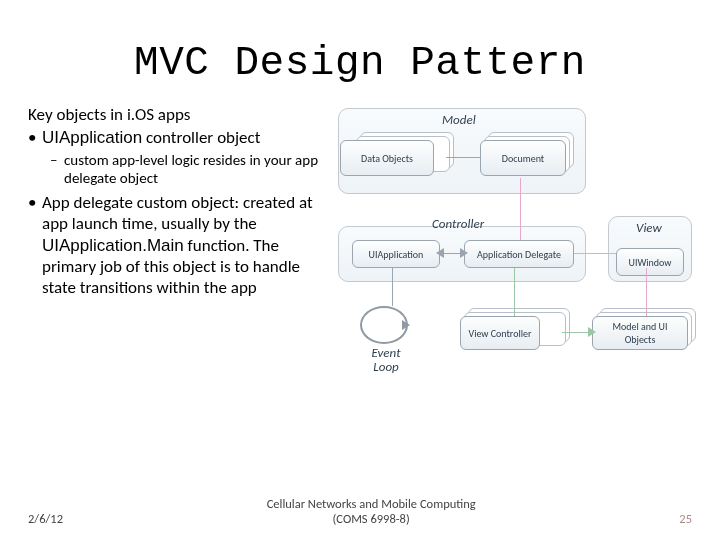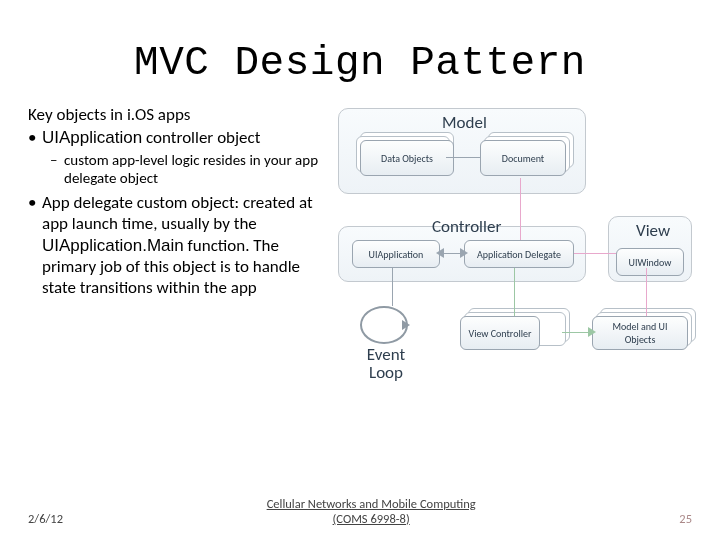--- a/index.html
+++ b/index.html
@@ -13,32 +13,32 @@
   ul.b1 { list-style: none; padding-left: 14px; }
   ul.b1 > li::before { content: "•"; position: absolute; margin-left: -14px; }
   ul.b2 { list-style: none; padding-left: 22px; font-size: 15px; margin-top: 2px; margin-bottom: 4px; }
   ul.b2 > li::before { content: "–"; position: absolute; margin-left: -14px; }
   ul.b2 > li { margin-bottom: 2px; }
   .mono { font-family: Arial, sans-serif; }
 
   
   .diagram { position: relative; width: 360px; height: 330px; }
   .group-box { position: absolute; border: 1px solid #c3c9cf; border-radius: 10px; background: linear-gradient(#f8fbfd,#eef3f7); }
-  .group-label { position: absolute; font-size: 17px; color: #2e3e4e; }
+  .group-label { position: absolute; font-size: 13px; color: #2e3e4e; font-style: italic; }
   .box { position: absolute; border: 1px solid #9aa5b0; border-radius: 6px; background: linear-gradient(#fdfefe,#e7edf2); font-size: 10px; color: #2e3e4e; display: flex; align-items: center; justify-content: center; text-align: center; padding: 2px 4px; }
   .stack .shadow { position: absolute; border: 1px solid #b7c0c8; border-radius: 6px; background: #fff; }
   .circ { position: absolute; border: 2px solid #8f9aa4; border-radius: 50%; }
   .arrowhead { position: absolute; width: 0; height: 0; }
   .line { position: absolute; background: #9aa5b0; }
   .pinkline { background: #e8a8cc; }
   .greenline { background: #9cc7a4; }
   .tri-left { border-top: 5px solid transparent; border-bottom: 5px solid transparent; border-right: 8px solid #9aa5b0; }
   .tri-right { border-top: 5px solid transparent; border-bottom: 5px solid transparent; border-left: 8px solid #9aa5b0; }
   .footer { position: absolute; bottom: 14px; left: 0; width: 720px; display: flex; justify-content: space-between; align-items: flex-end; padding: 0 28px; font-size: 12.5px; color: #444; }
-  .footer .center { text-align: center; line-height: 1.2; flex: 1; text-decoration: underline; }
+  .footer .center { text-align: center; line-height: 1.2; flex: 1; }
   .footer .pg { color: #a88; }
 </style>
 </head>
 <body>
 
 <div class="slide">
   <h1 class="title">MVC Design Pattern</h1>
 
   <div class="cols">
     <div class="left">
@@ -58,21 +58,21 @@
 
     <div class="right">
       <div class="diagram">
 
         <div class="group-box" style="left:6px; top:0; width:248px; height:86px;"></div>
         <div class="group-label" style="left:110px; top:4px;">Model</div>
 
         <div class="stack">
           <div class="shadow" style="left:28px; top:24px; width:94px; height:36px;"></div>
           <div class="shadow" style="left:24px; top:28px; width:94px; height:36px;"></div>
-          <div class="box" style="left:28px; top:32px; width:94px; height:36px;">Data Objects</div>
+          <div class="box" style="left:8px; top:32px; width:94px; height:36px;">Data Objects</div>
         </div>
 
         <div class="stack">
           <div class="shadow" style="left:156px; top:24px; width:86px; height:36px;"></div>
           <div class="shadow" style="left:152px; top:28px; width:86px; height:36px;"></div>
           <div class="box" style="left:148px; top:32px; width:86px; height:36px;">Document</div>
         </div>
 
         <div class="line" style="left:114px; top:49px; width:34px; height:1px;"></div>
 

